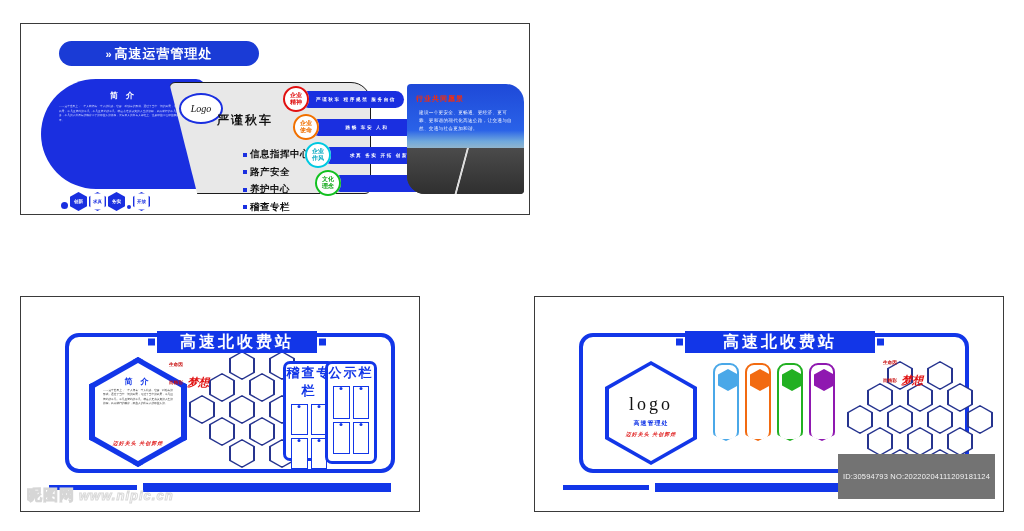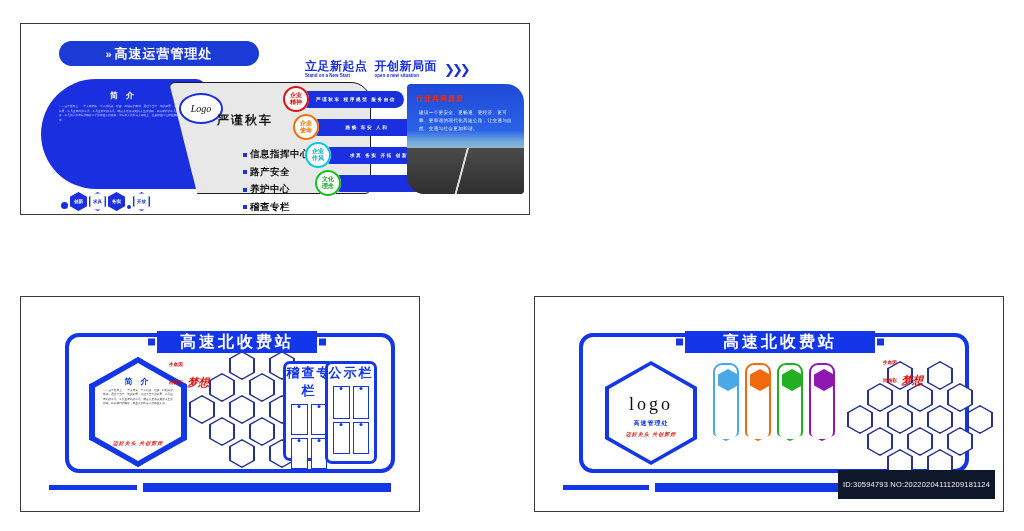--- a/index.html
+++ b/index.html
@@ -175,22 +175,22 @@
   .logo-sub{position:absolute;width:100%;text-align:center;top:58px;color:#1236e8;
     font-size:6px;font-weight:bold;letter-spacing:1px;}
   .logo-seal{position:absolute;width:100%;text-align:center;top:70px;color:#e02020;
     font-size:5px;font-weight:bold;font-style:italic;letter-spacing:1px;}
 
   
   .wm{position:absolute;left:6px;bottom:6px;display:flex;align-items:center;gap:4px;
       color:#dcdcdc;font-size:15px;font-weight:bold;letter-spacing:1px;}
   .wm .wm-cn{font-size:15px;color:#fff;-webkit-text-stroke:1px #d6d6d6;}
   .wm .wm-url{font-size:13px;font-style:italic;color:#fff;-webkit-text-stroke:1px #d9d9d9;}
-  .idtag{position:absolute;right:8px;bottom:12px;background:#0f172a;color:#f2f2f2;
-     font-size:7.5px;padding:10px 5px;letter-spacing:.2px;}
+  .idtag{position:absolute;right:8px;bottom:12px;background:#737373;color:#f2f2f2;
+     font-size:7.5px;padding:18px 5px;letter-spacing:.2px;}
 </style>
 </head>
 <body>
 
 <div class="canvas">
 
   <div class="panel" id="panel-top">
 
     <div class="top-title">
       <span class="chev">»</span>
@@ -226,31 +226,20 @@
 
     <div class="hexrow">
       <div class="dot"></div>
       <div class="mini-hex">创新</div>
       <div class="mini-hex alt">求真</div>
       <div class="mini-hex">务实</div>
       <div class="dot sm"></div>
       <div class="mini-hex alt">开放</div>
     </div>
 
-    <div class="slogan">
-      <div>
-        <div class="cn">立足新起点</div>
-        <span class="en">Stand on a New Start</span>
-      </div>
-      <div>
-        <div class="cn">开创新局面</div>
-        <span class="en">open a new situation</span>
-      </div>
-      <div class="arrows">❯❯❯</div>
-    </div>
 
     <div class="valrow" style="left:262px;top:62px;">
       <div class="val-circle" style="box-shadow:inset 0 0 0 2px #e01010;color:#e01010;">
         <span>企业</span>
         <span>精神</span>
       </div>
       <div class="val-bar" style="width:84px;">严谨秋车  程序规范  服务自信</div>
     </div>
 
     <div class="valrow" style="left:272px;top:90px;">
@@ -362,20 +351,24 @@
     <div class="board" style="left:304px;top:64px;width:52px;height:103px;">
       <div class="b-title">公示栏</div>
       <div class="b-grid">
         <div class="cell"></div>
         <div class="cell"></div>
         <div class="cell"></div>
         <div class="cell"></div>
       </div>
     </div>
 
+    <div class="wm">
+      <span class="wm-cn">昵图网</span>
+      <span class="wm-url">www.nipic.cn</span>
+    </div>
   </div>
 
   <div class="panel" id="panel-br">
 
     <div class="wall-frame" style="left:44px;top:36px;width:390px;height:140px;"></div>
     <div class="title-plate" style="left:150px;top:34px;width:190px;height:22px;">高速北收费站</div>
 
     <div class="base-bar" style="left:120px;top:186px;width:308px;"></div>
     <div class="base-bar2" style="left:28px;top:188px;width:86px;"></div>
 

